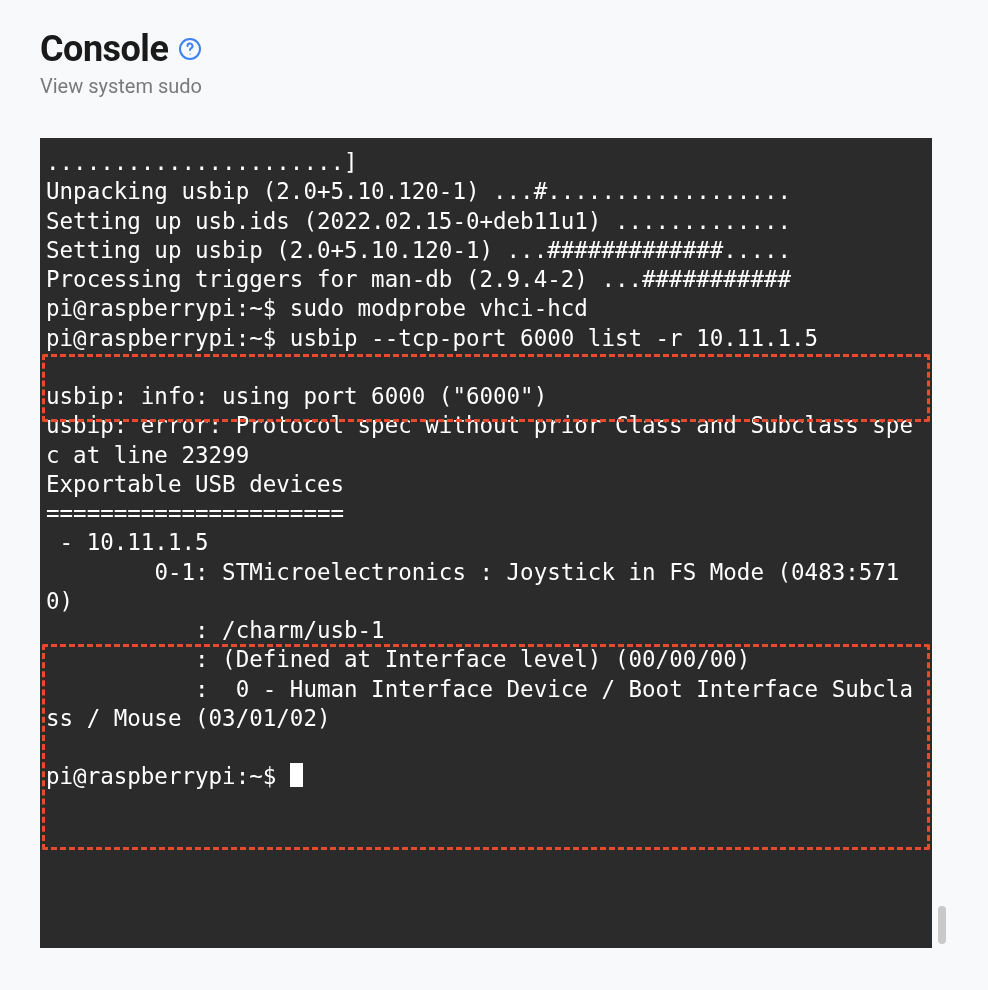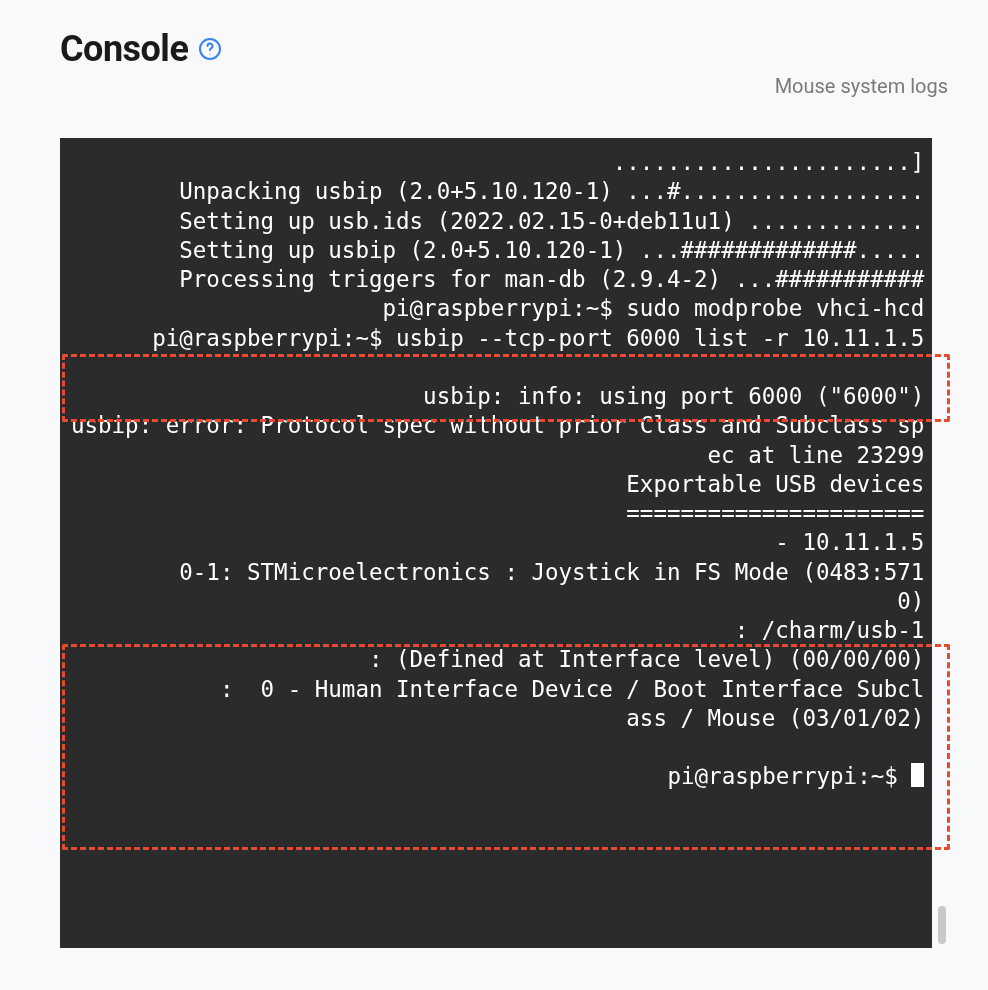--- a/index.html
+++ b/index.html
@@ -8,22 +8,21 @@
     box-sizing: border-box;
   }
   body {
     font-family: -apple-system, BlinkMacSystemFont, "Segoe UI", Roboto, Helvetica, Arial, sans-serif;
     background: #f8f9fa;
     width: 988px;
     height: 990px;
     overflow: hidden;
   }
   .page {
-    padding: 28px 40px 0 60px;
-    text-align: right;
+    padding: 28px 40px 0 40px;
   }
   .header-row {
     display: flex;
     align-items: center;
     gap: 10px;
   }
   .title {
     font-size: 36px;
     font-weight: 700;
     color: #1a1a1a;
@@ -102,21 +101,21 @@
   <div class="header-row">
     <h1 class="title">Console</h1>
     <span class="help-icon">
       <svg viewBox="0 0 24 24" fill="none" stroke="#3b82f6" stroke-width="2">
         <circle cx="12" cy="12" r="10"></circle>
         <path d="M9.5 9a2.5 2.5 0 1 1 3.5 2.3c-.8.4-1 .9-1 1.7" stroke-linecap="round"></path>
         <circle cx="12" cy="17" r="0.6" fill="#3b82f6" stroke="none"></circle>
       </svg>
     </span>
   </div>
-  <div class="subtitle">Mouse system logs</div>
+  <div class="subtitle">View system sudo</div>
 
   <div class="console-wrap">
     <pre class="console" id="console-pre">......................]
 Unpacking usbip (2.0+5.10.120-1) ...#..................
 Setting up usb.ids (2022.02.15-0+deb11u1) .............
 Setting up usbip (2.0+5.10.120-1) ...#############.....
 Processing triggers for man-db (2.9.4-2) ...###########
 pi@raspberrypi:~$ sudo modprobe vhci-hcd
 pi@raspberrypi:~$ usbip --tcp-port 6000 list -r 10.11.1.5
 

